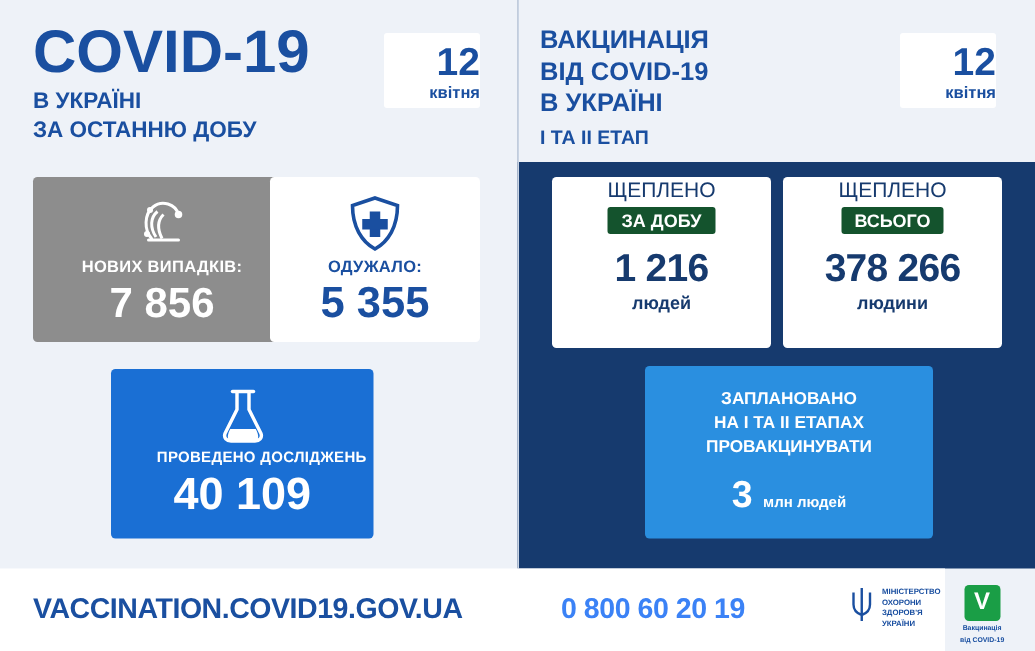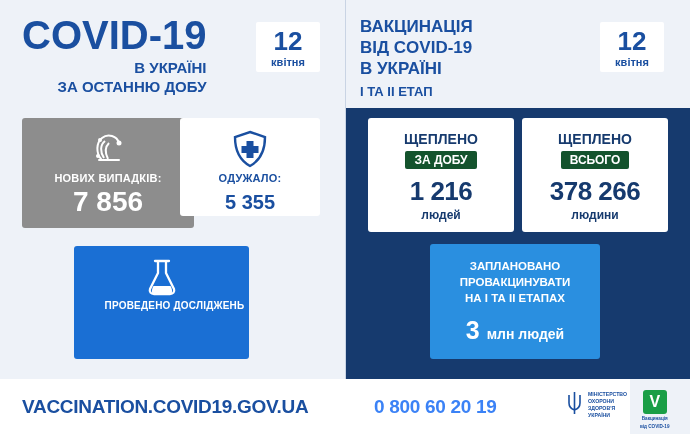--- a/index.html
+++ b/index.html
@@ -29,36 +29,35 @@
     position: absolute; left: 345px; top: 0;
     width: 345px; height: 108px;
     background: #eef2f8;
   }
   
   .left-title {
     position: absolute; left: 22px; top: 14px;
     color: #1a4fa0;
     font-weight: bold;
     letter-spacing: -1px;
-    text-align: right;
   }
   .left-title .l1 {
     font-size: 40px; line-height: 42px; letter-spacing: 0px;
   }
   .left-title .l2 {
     font-size: 15px; line-height: 19px; letter-spacing: 0px; margin-top: 2px;
   }
   .left-title .l3 {
     font-size: 15px; line-height: 19px; letter-spacing: 0px;
   }
   
   .date-badge {
     position: absolute;
     background: #ffffff;
-    text-align: center;
+    text-align: right;
     color: #1a4fa0;
     border-radius: 2px;
   }
   .date-badge .dnum {
     font-size: 26px; font-weight: bold; line-height: 28px;
   }
   .date-badge .dmon {
     font-size: 11px; font-weight: bold; line-height: 14px;
   }
   #date-left {
@@ -87,71 +86,71 @@
     font-size: 11px; font-weight: bold; letter-spacing: 0.2px;
   }
   .card .value {
     font-weight: bold;
   }
   #card-cases {
     left: 22px; top: 118px; width: 172px; height: 110px;
     background: #8d8d8d; color: #ffffff;
   }
   #card-recovered {
-    left: 180px; top: 118px; width: 140px; height: 98px;
+    left: 180px; top: 118px; width: 140px; height: 110px;
     background: #ffffff; color: #1a4fa0;
   }
   #card-tests {
     left: 74px; top: 246px; width: 175px; height: 113px;
     background: #1a6fd4; color: #ffffff;
   }
   .card .icon-wrap {
     height: 46px; display: flex; align-items: center; justify-content: center;
     margin-top: 8px;
   }
   #card-cases .value { font-size: 28px; line-height: 32px; margin-top: 2px; }
-  #card-recovered .value { font-size: 20px; line-height: 32px; margin-top: 2px; }
+  #card-recovered .value { font-size: 29px; line-height: 32px; margin-top: 2px; }
   #card-tests .value { font-size: 30px; line-height: 34px; margin-top: 2px; }
   #card-tests .label { font-size: 10px; padding-left: 26px; }
   
   #card-vax-day {
     left: 368px; top: 118px; width: 146px; height: 114px;
     background: #ffffff; color: #163a6e;
   }
   #card-vax-total {
     left: 522px; top: 118px; width: 146px; height: 114px;
     background: #ffffff; color: #163a6e;
   }
   .vax-head {
-    font-size: 14px; font-weight: bold; margin-top: 13px; color: #163a6e; text-align: center;
+    font-size: 14px; font-weight: normal; color: #163a6e; text-align: center;
   }
   .vax-sub {
     display: inline-block;
     background: #14532d; color: #ffffff;
     font-size: 12px; font-weight: bold;
     padding: 2px 9px; margin-top: 4px; border-radius: 2px;
   }
   .vax-value {
     font-size: 26px; font-weight: bold; margin-top: 7px; color: #163a6e;
     letter-spacing: -0.5px;
   }
   .vax-unit {
     font-size: 12px; font-weight: bold; color: #163a6e; margin-top: 1px;
   }
   #card-planned {
-    left: 430px; top: 244px; width: 170px; height: 115px;
+    left: 430px; top: 244px; width: 192px; height: 115px;
     background: #2a8fe0; color: #ffffff;
   }
   #card-planned .pl {
     font-size: 11.5px; font-weight: bold; line-height: 16px; margin-top: 14px;
   }
   #card-planned .pvalue {
     font-size: 25px; font-weight: bold; margin-top: 10px;
   }
-  #card-planned .pvalue .small { font-size: 14px; }
+  #card-planned .pvalue .small { font-size: 10px; }
   
   .footer {
     position: absolute; left: 0; top: 379px;
     width: 630px; height: 55px;
     background: #ffffff;
   }
   .footer-site {
     position: absolute; left: 22px; top: 17px;
     font-size: 19px; font-weight: bold; color: #1a4fa0; letter-spacing: -0.3px;
   }
@@ -249,40 +248,41 @@
 
   <div class="card" id="card-tests">
     <div class="icon-wrap">
       <svg width="38" height="42" viewBox="0 0 38 42">
         <path d="M15 5 L15 17 L7 33 C6 36 8 38 11 38 L27 38 C30 38 32 36 31 33 L23 17 L23 5" fill="none" stroke="#ffffff" stroke-width="2.3" stroke-linejoin="round"></path>
         <path d="M12 5 L26 5" stroke="#ffffff" stroke-width="2.3" stroke-linecap="round"></path>
         <path d="M10.5 30 L27.5 30 C29.5 33.5 30 38 27 38 L11 38 C8 38 8.5 33.5 10.5 30 Z" fill="#ffffff"></path>
       </svg>
     </div>
     <div class="label">ПРОВЕДЕНО ДОСЛІДЖЕНЬ</div>
+    <div class="value">40 109</div>
   </div>
 
   <div class="card" id="card-vax-day">
     <div class="vax-head">ЩЕПЛЕНО</div>
     <div><span class="vax-sub">ЗА ДОБУ</span></div>
     <div class="vax-value">1 216</div>
     <div class="vax-unit">людей</div>
   </div>
 
   <div class="card" id="card-vax-total">
     <div class="vax-head">ЩЕПЛЕНО</div>
     <div><span class="vax-sub">ВСЬОГО</span></div>
     <div class="vax-value">378 266</div>
     <div class="vax-unit">людини</div>
   </div>
 
   <div class="card" id="card-planned">
     <div class="pl">ЗАПЛАНОВАНО</div>
+    <div class="pl" style="margin-top:0">НА І ТА ІІ ЕТАПАХ</div>
     <div class="pl" style="margin-top:0">ПРОВАКЦИНУВАТИ</div>
-    <div class="pl" style="margin-top:0">НА І ТА ІІ ЕТАПАХ</div>
     <div class="pvalue">
       <span>3</span>
       <span class="small">млн людей</span>
     </div>
   </div>
 
   <div class="footer">
     <div class="footer-site">VACCINATION.COVID19.GOV.UA</div>
     <div class="footer-phone">0 800 60 20 19</div>
   </div>

